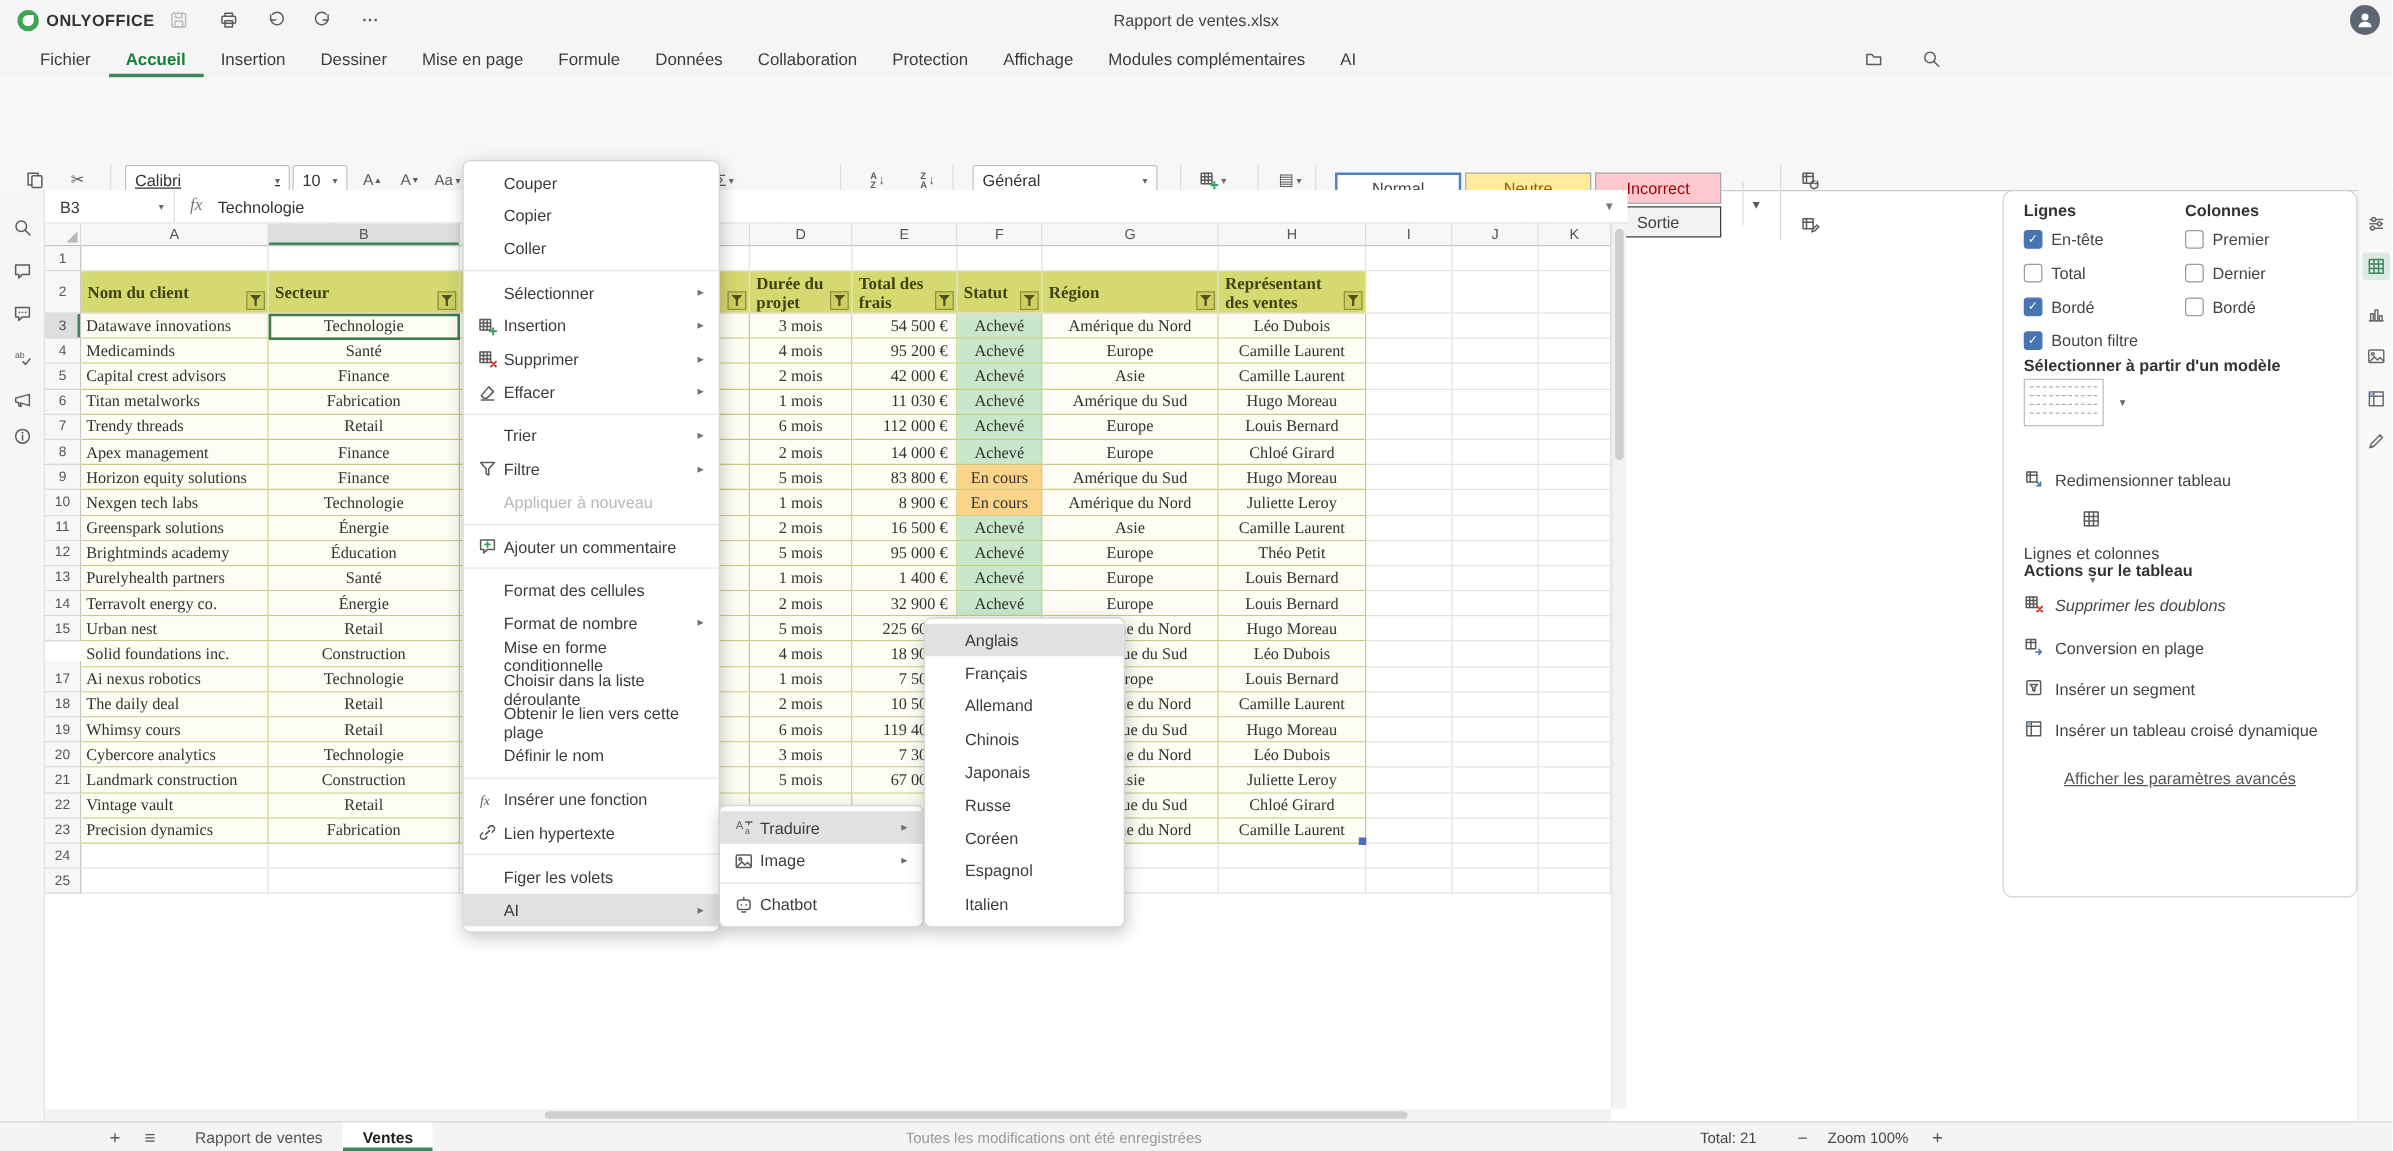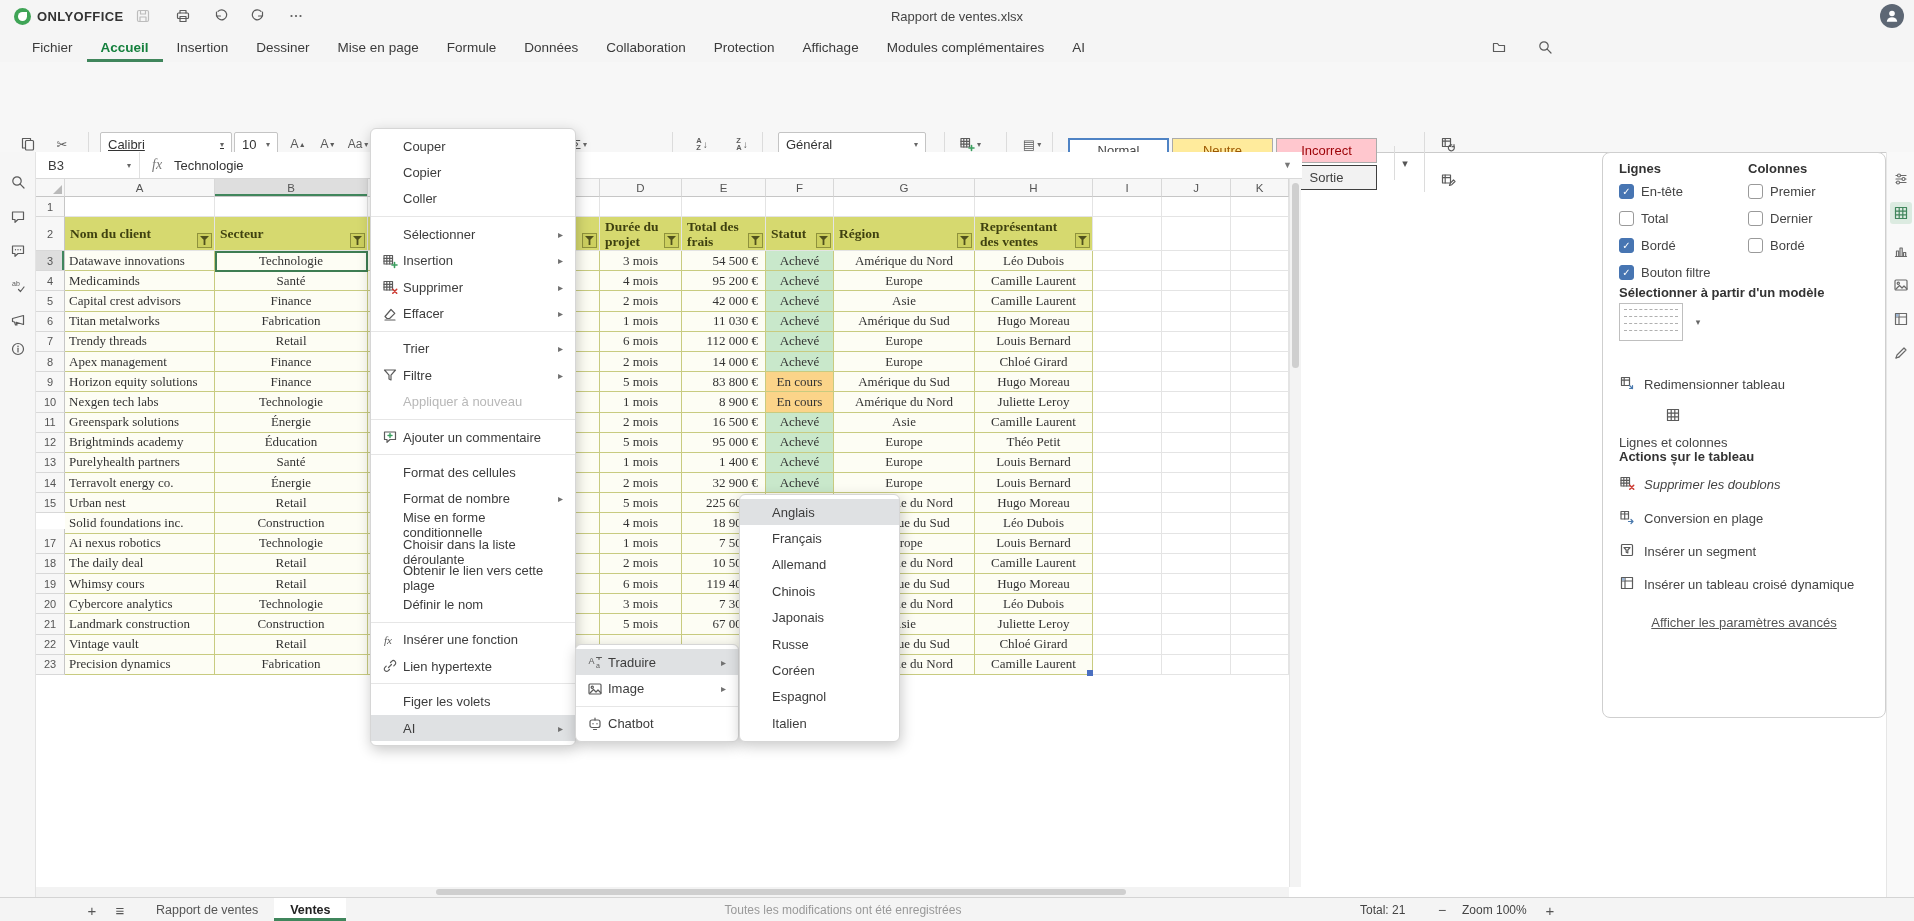--- a/index.html
+++ b/index.html
@@ -1252,20 +1252,48 @@
       <div class="cell tbl al-c" style="width: 141px; height: 20.2px;">
         <span>Amérique du Nord</span>
       </div>
       <div class="cell tbl al-c" style="width: 118px; height: 20.2px;">
         <span>Camille Laurent</span>
       </div>
       <div class="cell" style="width: 69px; height: 20.2px;"></div>
       <div class="cell" style="width: 69px; height: 20.2px;"></div>
       <div class="cell" style="width: 58px; height: 20.2px;"></div>
     </div>
+    <div class="grid-row" style="height: 20.2px;">
+      <div class="rowhdr" style="width: 29px; height: 20.2px;">24</div>
+      <div class="cell" style="width: 150px; height: 20.2px;"></div>
+      <div class="cell" style="width: 153px; height: 20.2px;"></div>
+      <div class="cell" style="width: 232px; height: 20.2px;"></div>
+      <div class="cell" style="width: 82px; height: 20.2px;"></div>
+      <div class="cell" style="width: 84px; height: 20.2px;"></div>
+      <div class="cell" style="width: 68px; height: 20.2px;"></div>
+      <div class="cell" style="width: 141px; height: 20.2px;"></div>
+      <div class="cell" style="width: 118px; height: 20.2px;"></div>
+      <div class="cell" style="width: 69px; height: 20.2px;"></div>
+      <div class="cell" style="width: 69px; height: 20.2px;"></div>
+      <div class="cell" style="width: 58px; height: 20.2px;"></div>
+    </div>
+    <div class="grid-row" style="height: 20.2px;">
+      <div class="rowhdr" style="width: 29px; height: 20.2px;">25</div>
+      <div class="cell" style="width: 150px; height: 20.2px;"></div>
+      <div class="cell" style="width: 153px; height: 20.2px;"></div>
+      <div class="cell" style="width: 232px; height: 20.2px;"></div>
+      <div class="cell" style="width: 82px; height: 20.2px;"></div>
+      <div class="cell" style="width: 84px; height: 20.2px;"></div>
+      <div class="cell" style="width: 68px; height: 20.2px;"></div>
+      <div class="cell" style="width: 141px; height: 20.2px;"></div>
+      <div class="cell" style="width: 118px; height: 20.2px;"></div>
+      <div class="cell" style="width: 69px; height: 20.2px;"></div>
+      <div class="cell" style="width: 69px; height: 20.2px;"></div>
+      <div class="cell" style="width: 58px; height: 20.2px;"></div>
+    </div>
   </div>
 <div id="active-cell"></div>
 <div id="table-handle"></div>
 <div id="vscroll">
     <div class="thumb"></div>
   </div>
 <div id="hscroll">
     <div class="thumb"></div>
   </div>
 

